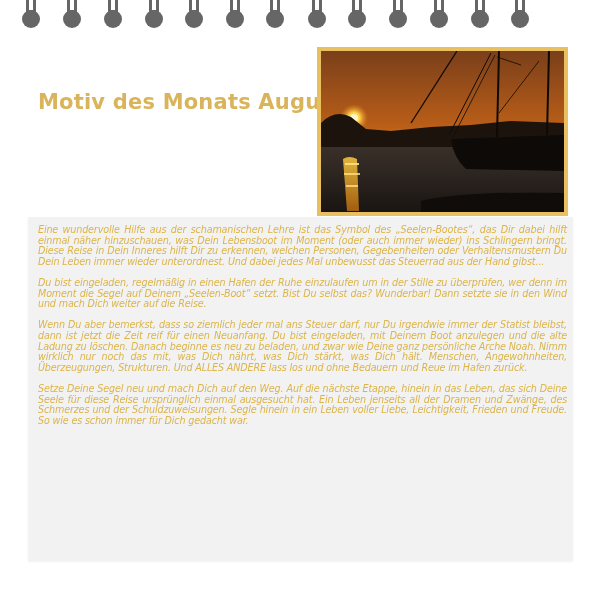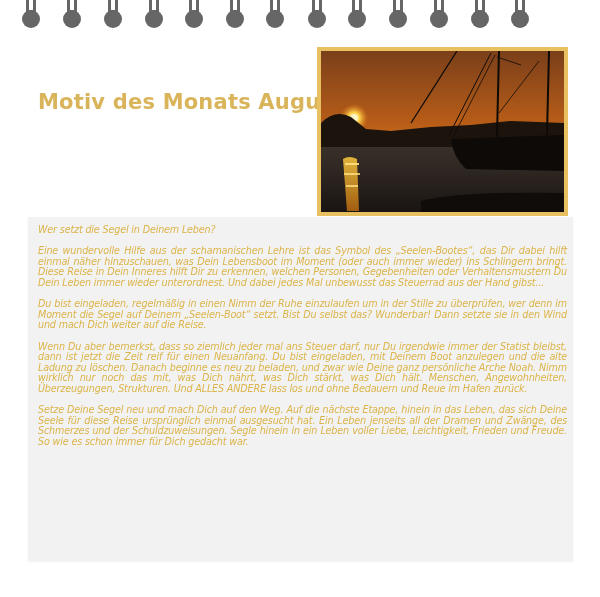--- a/index.html
+++ b/index.html
@@ -161,18 +161,17 @@
     <line x1="174" y1="4" x2="132" y2="86" stroke="#0d0a08" stroke-width="0.8"></line>
     <line x1="218" y1="10" x2="178" y2="62" stroke="#0d0a08" stroke-width="0.8"></line>
     <line x1="176" y1="6" x2="200" y2="14" stroke="#0d0a08" stroke-width="0.8"></line>
     <path d="M100 150 Q140 140 243 142 L243 161 L100 161 Z" fill="#0f0c0a"></path>
   </svg>
 </div>
 
 <div class="panel"></div>
 
 <div class="text">
-  <p>Wer setzt die Segel in Deinem Leben?</p>
   <p>Eine wundervolle Hilfe aus der schamanischen Lehre ist das Symbol des „Seelen-Bootes“, das Dir dabei hilft einmal näher hinzuschauen, was Dein Lebensboot im Moment (oder auch immer wieder) ins Schlingern bringt. Diese Reise in Dein Inneres hilft Dir zu erkennen, welchen Personen, Gegebenheiten oder Verhaltensmustern Du Dein Leben immer wieder unterordnest. Und dabei jedes Mal unbewusst das Steuerrad aus der Hand gibst...</p>
-  <p>Du bist eingeladen, regelmäßig in einen Nimm der Ruhe einzulaufen um in der Stille zu überprüfen, wer denn im Moment die Segel auf Deinem „Seelen-Boot“ setzt. Bist Du selbst das? Wunderbar! Dann setzte sie in den Wind und mach Dich weiter auf die Reise.</p>
+  <p>Du bist eingeladen, regelmäßig in einen Hafen der Ruhe einzulaufen um in der Stille zu überprüfen, wer denn im Moment die Segel auf Deinem „Seelen-Boot“ setzt. Bist Du selbst das? Wunderbar! Dann setzte sie in den Wind und mach Dich weiter auf die Reise.</p>
   <p>Wenn Du aber bemerkst, dass so ziemlich jeder mal ans Steuer darf, nur Du irgendwie immer der Statist bleibst, dann ist jetzt die Zeit reif für einen Neuanfang. Du bist eingeladen, mit Deinem Boot anzulegen und die alte Ladung zu löschen. Danach beginne es neu zu beladen, und zwar wie Deine ganz persönliche Arche Noah. Nimm wirklich nur noch das mit, was Dich nährt, was Dich stärkt, was Dich hält. Menschen, Angewohnheiten, Überzeugungen, Strukturen. Und ALLES ANDERE lass los und ohne Bedauern und Reue im Hafen zurück.</p>
   <p>Setze Deine Segel neu und mach Dich auf den Weg. Auf die nächste Etappe, hinein in das Leben, das sich Deine Seele für diese Reise ursprünglich einmal ausgesucht hat. Ein Leben jenseits all der Dramen und Zwänge, des Schmerzes und der Schuldzuweisungen. Segle hinein in ein Leben voller Liebe, Leichtigkeit, Frieden und Freude. So wie es schon immer für Dich gedacht war.</p>
 </div>
 
 </body></html>

